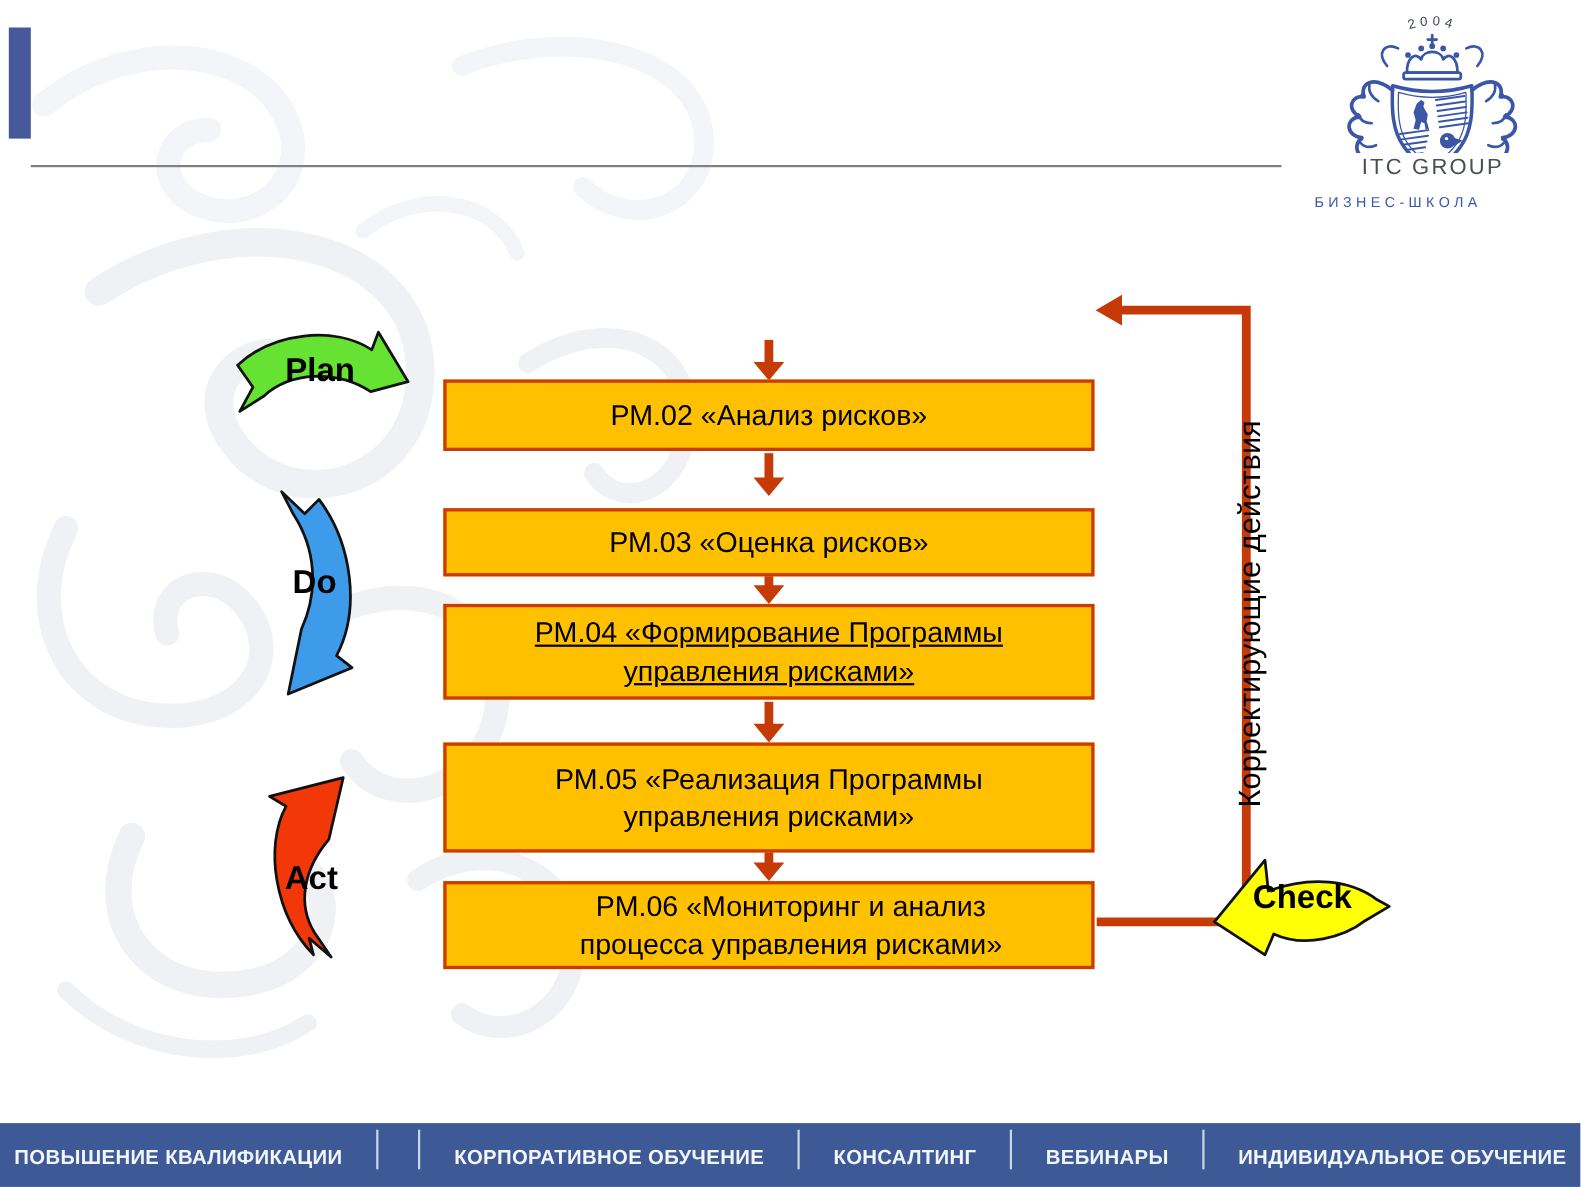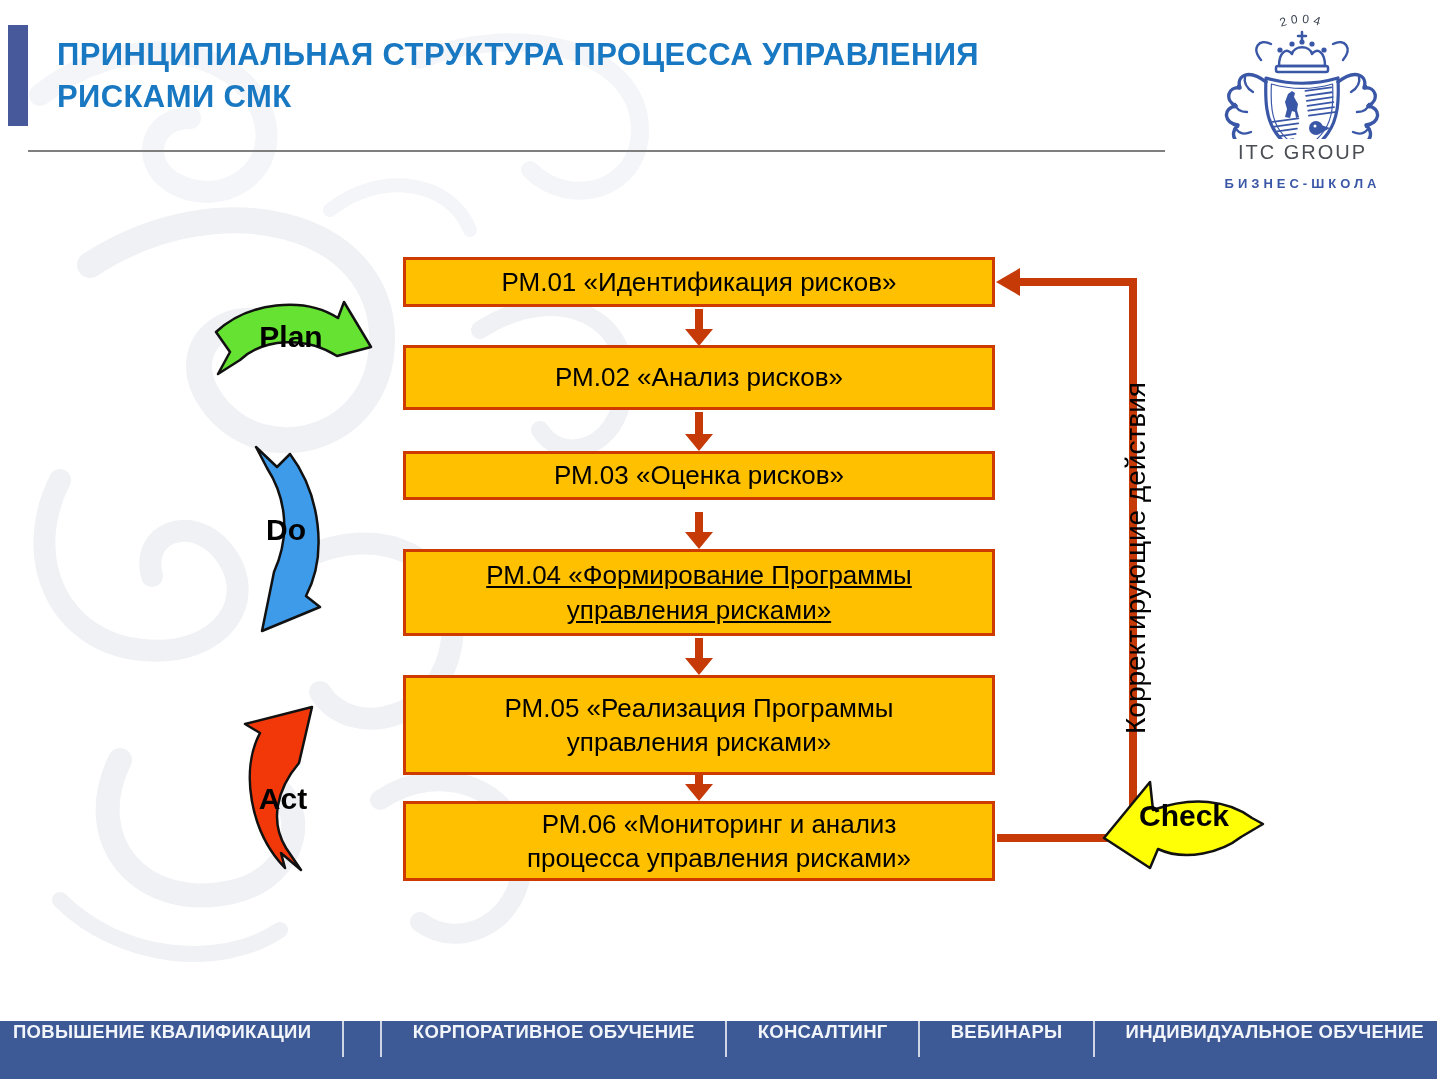--- a/index.html
+++ b/index.html
@@ -15,31 +15,31 @@
   .slide-title{position:absolute;left:57px;top:34px;width:1120px;z-index:3;
     color:var(--title);font-size:31px;font-weight:bold;line-height:42px;letter-spacing:.4px;
     white-space:pre-line;}
   .header-divider{position:absolute;left:28px;top:150px;width:1137px;height:2px;background:#7f7f7f;z-index:3;}
 
   
   .logo{position:absolute;left:1195px;top:4px;width:215px;height:192px;z-index:3;}
   .logo svg{display:block;}
   .logo-name{position:absolute;left:0;top:137px;width:215px;text-align:center;
     color:var(--logo-dark);font-size:20px;letter-spacing:2px;font-weight:400;}
-  .logo-tagline{position:absolute;left:0;top:172px;width:215px;text-align:center;
-    color:var(--logo-blue);font-size:13px;letter-spacing:4px;font-weight:700;}
+  .logo-tagline{position:absolute;left:0;top:172px;width:215px;text-align:left;
+    color:var(--logo-blue);font-size:13px;letter-spacing:4px;font-weight:400;}
 
   
   .flow-box{position:absolute;left:403px;width:592px;box-sizing:border-box;
     background:var(--box-fill);border:3px solid var(--box-border);
     display:flex;align-items:center;justify-content:center;text-align:center;
     font-size:26px;color:#000;line-height:1.32;white-space:pre-line;z-index:2;}
   #box1{top:257px;height:50px;}
   #box2{top:345px;height:65px;}
-  #box3{top:451px;height:49px;}
+  #box3{top:462px;height:62px;}
   #box4{top:549px;height:87px;text-decoration:underline;}
   #box5{top:675px;height:100px;}
   #box6{top:801px;height:80px;padding-left:40px;}
 
   
   .cycle-label{position:absolute;z-index:4;font-weight:bold;font-size:30px;color:#000;
     transform:translate(-50%,-50%);white-space:nowrap;}
   #lbl-plan{left:291px;top:337px;}
   #lbl-do{left:286px;top:530px;}
   #lbl-act{left:283px;top:799px;}
@@ -53,22 +53,22 @@
   .flow-stroke{stroke:var(--flow-line);fill:none;}
   .flow-fill{fill:var(--flow-line);}
   .shape-plan{fill:var(--plan);}
   .shape-do{fill:var(--do);}
   .shape-act{fill:var(--act);}
   .shape-check{fill:var(--check);}
   .shape-outline{stroke:#111;stroke-width:2.5;stroke-linejoin:round;}
 
   
   .footer-bar{position:absolute;left:0;top:1021px;width:1437px;height:58px;background:var(--footer-bg);
-    z-index:5;display:flex;align-items:flex-start;justify-content:space-between;
-    padding:0 13px;box-sizing:border-box;}
+    z-index:5;display:flex;align-items:flex-end;justify-content:space-between;
+    padding:16px 13px;box-sizing:border-box;}
   .footer-item{color:#f2f5fa;font-size:18.5px;font-weight:bold;letter-spacing:.3px;white-space:nowrap;}
   .footer-sep{width:2px;height:36px;background:rgba(255,255,255,.75);flex:0 0 auto;margin:0 6px;}
 
   
   .crest-line{stroke:var(--logo-blue);fill:none;stroke-linecap:round;stroke-linejoin:round;}
   .crest-fill{fill:var(--logo-blue);}
   .wm{stroke:#eff1f4;fill:none;stroke-linecap:round;}
   .wm2{stroke:#f4f5f8;fill:none;stroke-linecap:round;}
 </style>
 </head>
@@ -83,22 +83,20 @@
     <path class="wm" stroke-width="22" d="M 60 480 C 20 560 60 642 142 650 C 222 658 262 598 222 550 C 192 514 140 532 152 576"></path>
     <path class="wm" stroke-width="22" d="M 300 560 C 382 518 462 560 452 640 C 442 720 352 742 320 692"></path>
     <path class="wm" stroke-width="24" d="M 120 760 C 80 842 142 912 232 892 C 302 876 312 800 262 780"></path>
     <path class="wm" stroke-width="20" d="M 380 800 C 442 758 522 790 522 860 C 522 922 460 952 420 922"></path>
     <path class="wm" stroke-width="18" d="M 480 330 C 560 278 642 320 622 402 C 610 452 560 462 540 430"></path>
     <path class="wm" stroke-width="16" d="M 60 900 C 120 960 220 970 280 930"></path>
     <path class="wm2" stroke-width="14" d="M 330 210 C 380 170 450 180 470 230"></path>
   </svg>
 
   <div class="accent-bar"></div>
-  <div class="slide-title">ПРИНЦИПИАЛЬНАЯ СТРУКТУРА ПРОЦЕССА УПРАВЛЕНИЯ
-РИСКАМИ СМК</div>
   <div class="header-divider"></div>
 
   <div class="logo">
     <svg width="215" height="135" viewBox="0 0 215 135">
       <defs>
         <path id="arc2004" d="M 72 30 Q 107 8 142 30"></path>
       </defs>
       <text font-size="12" letter-spacing="4" fill="#3A4350">
         <textPath href="#arc2004" startOffset="50%" text-anchor="middle">2004</textPath>
       </text>
@@ -185,21 +183,20 @@
       <path class="flow-stroke" stroke-width="8" d="M 997 838 H 1133 V 282 H 1018"></path>
       <polygon class="flow-fill" points="1020,268 1020,296 996,282"></polygon>
     </g>
 
     <path class="shape-plan shape-outline" d="M 216 332 C 248 302 304 296 338 318 L 344 302 L 371 347 L 337 356 C 306 336 264 338 240 360 L 218 374 L 230 352 Z"></path>
     <path class="shape-do shape-outline" d="M 290 454 C 320 494 328 554 306 596 L 320 607 L 262 631 L 274 572 C 290 537 287 499 267 468 L 256 447 L 277 467 Z"></path>
     <path class="shape-act shape-outline" d="M 285 868 C 250 832 240 770 260 733 L 245 724 L 312 707 L 299 763 C 276 790 270 822 286 848 L 301 870 L 281 853 Z"></path>
     <path class="shape-check shape-outline" d="M 1104 838 L 1150 782 L 1153 810 C 1192 796 1228 800 1252 818 L 1263 824 L 1241 837 C 1222 852 1186 862 1158 849 L 1150 868 Z"></path>
   </svg>
 
-  <div class="flow-box" id="box1">РМ.01 «Идентификация рисков»</div>
   <div class="flow-box" id="box2">РМ.02 «Анализ рисков»</div>
   <div class="flow-box" id="box3">РМ.03 «Оценка рисков»</div>
   <div class="flow-box" id="box4">РМ.04 «Формирование Программы
 управления рисками»</div>
   <div class="flow-box" id="box5">РМ.05 «Реализация Программы
 управления рисками»</div>
   <div class="flow-box" id="box6">РМ.06 «Мониторинг и анализ
 процесса управления рисками»</div>
 
   <div class="cycle-label" id="lbl-plan">Plan</div>

